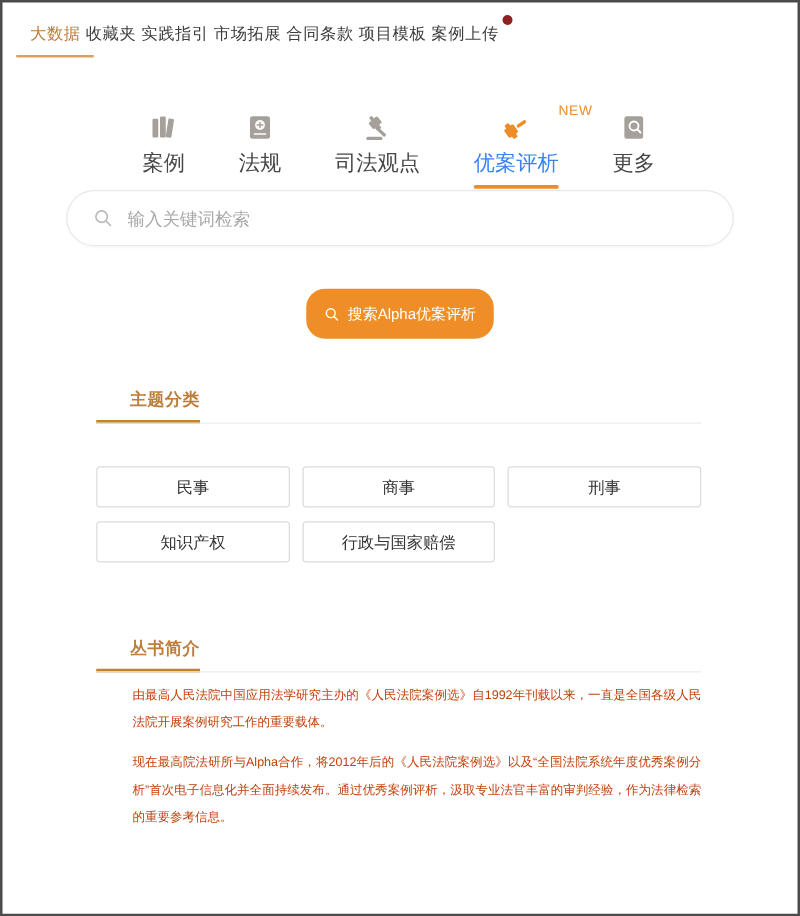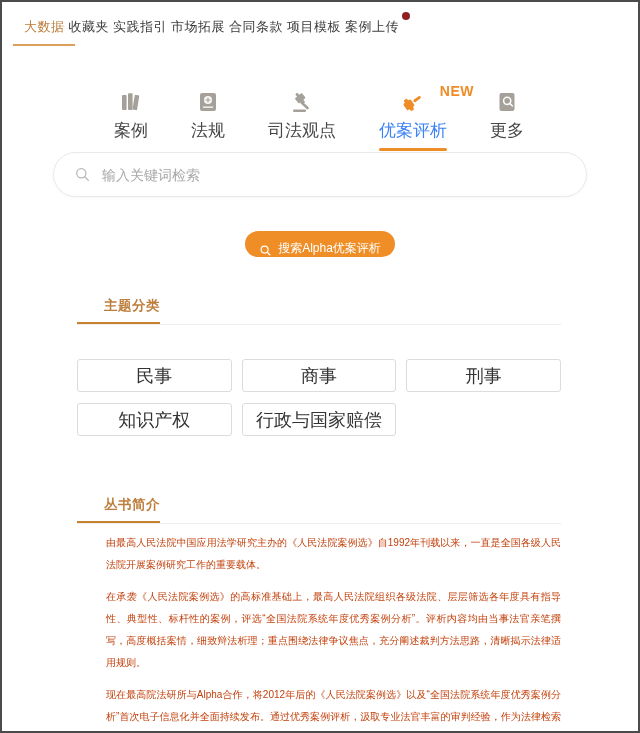--- a/index.html
+++ b/index.html
@@ -25,50 +25,50 @@
   
   .icon-tabs{ display:flex; justify-content:space-between; margin:44px 114px 0 112px; }
   .tab{ position:relative; display:flex; flex-direction:column; align-items:center; cursor:pointer; }
   .tab .t-icon{ width:24px; height:24px; color:#a5a09a; }
   .tab .t-label{ font-size:17px; color:#474747; margin-top:5px; white-space:nowrap; }
   .tab.active .t-icon{ color:#ee8c28; }
   .tab.active .t-label{ color:#3b82f6; }
   .tab.active::after{ content:''; position:absolute; bottom:-9px; left:50%;
         transform:translateX(-50%); width:68px; height:3px; background:#ee8c28;
         border-radius:2px; z-index:3; }
-  .new-badge{ position:absolute; top:-7px; right:-27px; font-size:14px; font-weight:700;
+  .new-badge{ position:absolute; top:-7px; right:-27px; font-size:11px; font-weight:400;
               color:#ee8c28; letter-spacing:.5px;padding-left:46px; }
 
   
   .search-pill{ position:relative; z-index:1; margin:10px auto 0; width:534px; height:45px;
         border:1px solid #e9e9e9; border-radius:23px; background:#fff;
         display:flex; align-items:center; padding:0 20px;
         box-shadow:0 1px 3px rgba(0,0,0,.03); }
   .search-pill svg{ flex:0 0 auto; }
   .search-pill input{ flex:1; border:none; outline:none; font-size:14px; color:#333;
         margin-left:11px; font-family:inherit; background:transparent; }
   .search-pill input::placeholder{ color:#a8a8a8; }
 
-  .search-btn{ display:flex; align-items:flex-end; justify-content:center; gap:6px;
-        margin:34px auto 0; width:150px; height:26px; border:none; border-radius:15px;
+  .search-btn{ display:flex; align-items:center; justify-content:center; gap:6px;
+        margin:34px auto 0; width:150px; height:40px; border:none; border-radius:15px;
         background:#ef8e26; color:#fff; font-size:12px; font-family:inherit; cursor:pointer; }
 
   
   .section{ padding:0 77px 0 75px; }
   .section.topics{ margin-top:40px; }
   .section.intro{ margin-top:60px; }
   .section-head{ margin-left:27px; font-size:13.5px; font-weight:700; color:#bd7e3c;
                  letter-spacing:.5px; }
   .section-rule{ position:relative; height:3px; margin-top:7px; }
   .section-rule .rule-gray{ position:absolute; left:0; right:0; bottom:0; height:1px; background:#ededed; }
   .section-rule .rule-orange{ position:absolute; left:0; top:0; width:83px; height:3px; background:#c5812f; }
 
   .topic-grid{ display:grid; grid-template-columns:repeat(3,1fr); gap:11px 10px; margin-top:34px; }
   .topic-btn{ height:33px; border:1px solid #dcdcdc; border-radius:3px; background:#fff;
-        display:flex; align-items:center; justify-content:center; font-size:18px;
+        display:flex; align-items:center; justify-content:center; font-size:13px;
         color:#333; font-family:inherit; cursor:pointer; }
 
   .intro-text{ margin-top:8px; }
   .intro-text p{ font-size:10px; line-height:22px; color:#c2410c; margin-top:10px;
                  text-align:justify;margin-left:29px; }
   .intro-text p:first-child{ margin-top:0; }
 </style>
 </head>
 <body>
 
@@ -185,18 +185,17 @@
   </section>
 
   <section class="section intro">
     <h2 class="section-head">丛书简介</h2>
     <div class="section-rule">
       <span class="rule-orange"></span>
       <span class="rule-gray"></span>
     </div>
     <div class="intro-text">
       <p>由最高人民法院中国应用法学研究主办的《人民法院案例选》自1992年刊载以来，一直是全国各级人民法院开展案例研究工作的重要载体。</p>
-      <p>在承袭《人民法院案例选》的高标准基础上，最高人民法院组织各级法院、层层筛选各年度具有指导性、典型性、标杆性的案例，评选“全国法院系统年度优秀案例分析”。评析内容均由当事法官亲笔撰写，高度概括案情，细致辩法析理；重点围绕法律争议焦点，充分阐述裁判方法思路，清晰揭示法律适用规则。</p>
       <p>现在最高院法研所与Alpha合作，将2012年后的《人民法院案例选》以及“全国法院系统年度优秀案例分析”首次电子信息化并全面持续发布。通过优秀案例评析，汲取专业法官丰富的审判经验，作为法律检索的重要参考信息。</p>
     </div>
   </section>
 
 </div>
 
 </body></html>

